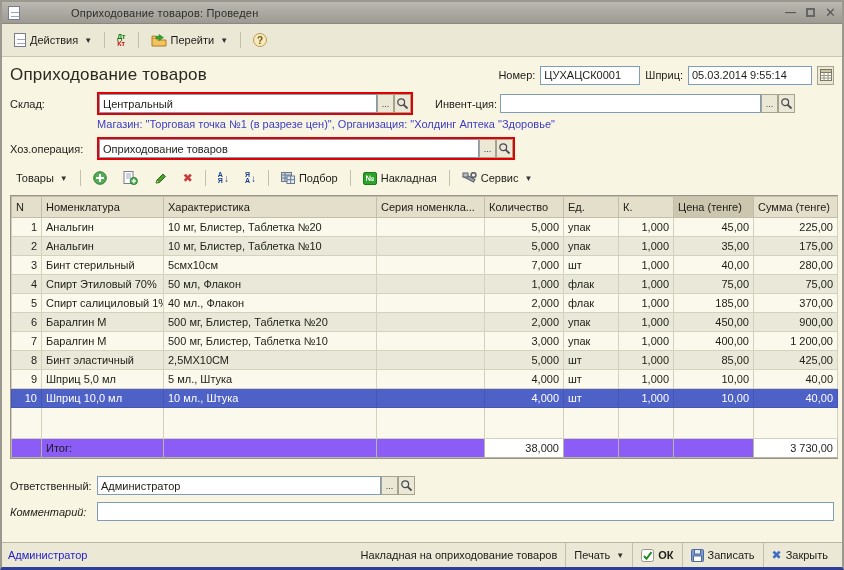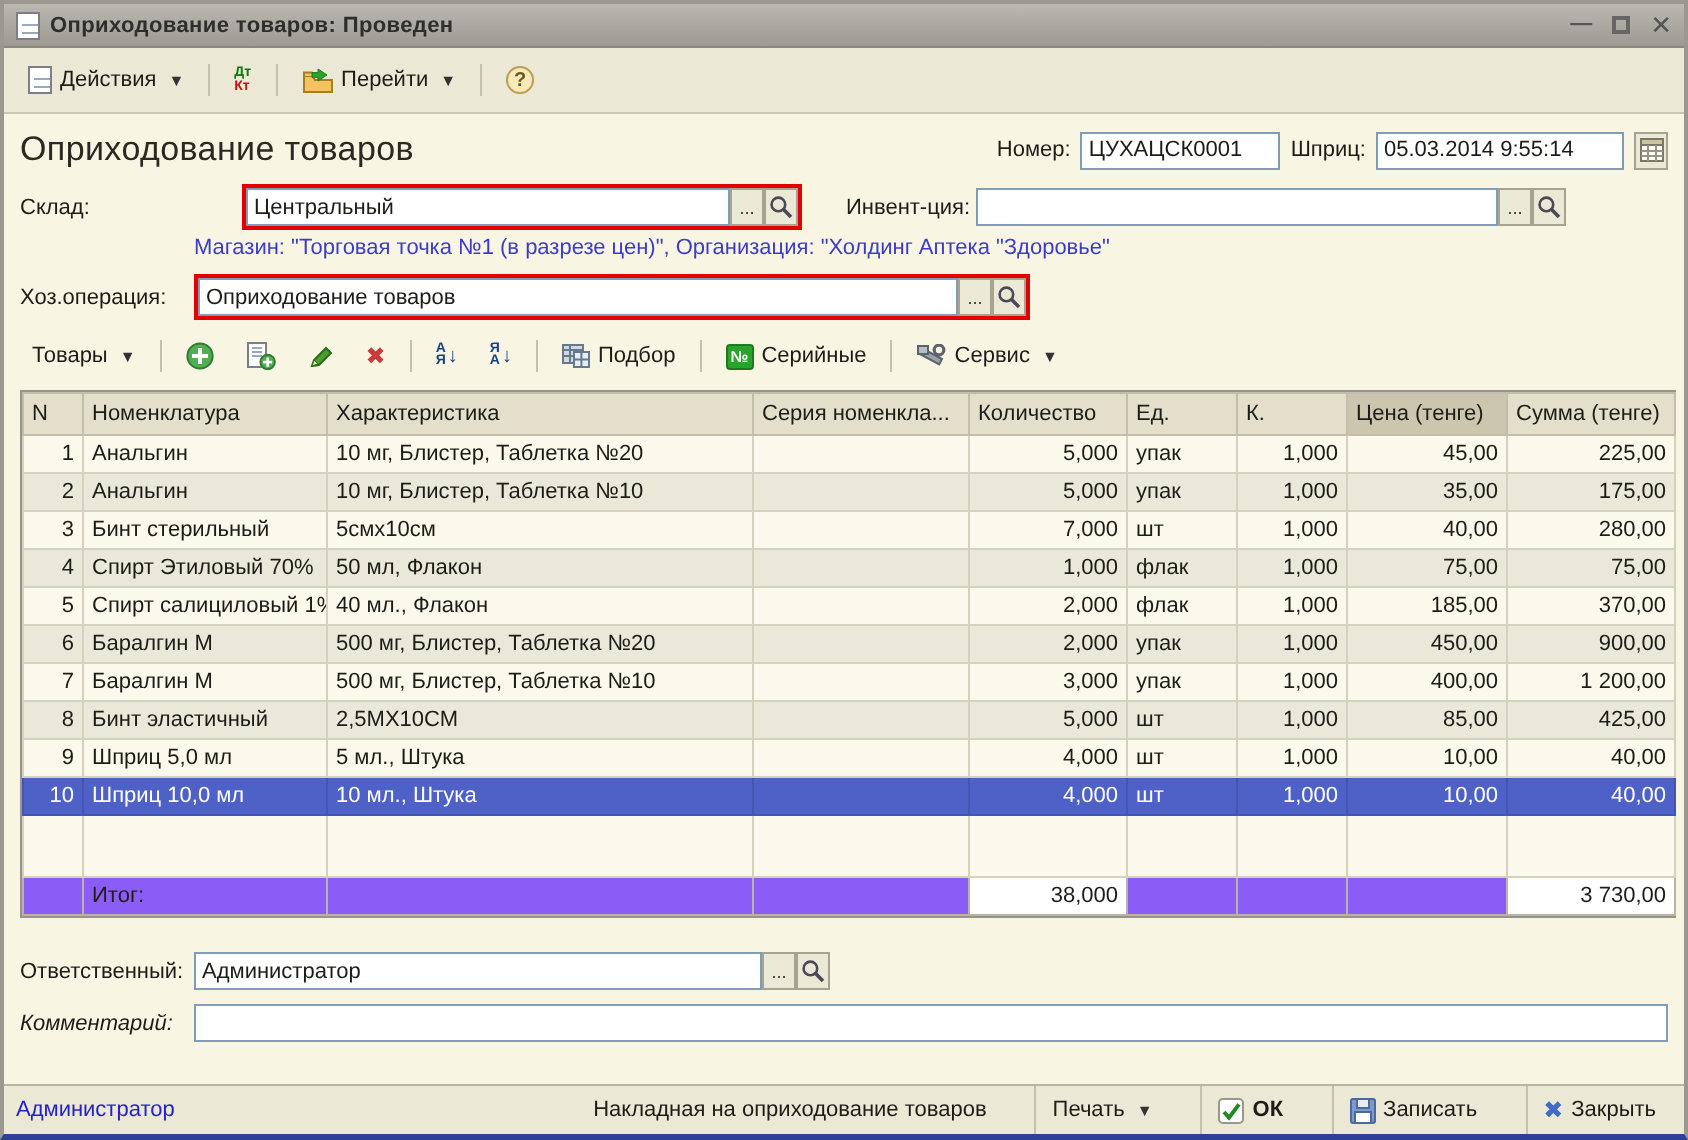--- a/index.html
+++ b/index.html
@@ -5,21 +5,21 @@
   * { box-sizing: border-box; margin: 0; padding: 0; }
   html,body { width:844px; height:570px; }
   body { font-family: "Liberation Sans", "DejaVu Sans", sans-serif; font-size: 11px; color:#1d1d18; }
 
   .window { width:844px; height:570px; display:flex; flex-direction:column;
     border:2px solid #9a988f; border-bottom:3px solid #2d3f97; background:#f9f5e3; }
 
   
   .titlebar { height:22px; flex:0 0 22px; display:flex; align-items:center; gap:5px; padding:0 6px;
     background:linear-gradient(#bab8b1,#9c9a92); border-bottom:1px solid #8a887f; }
-  .titlebar .title { font-weight:bold; color:#2e2e2a; flex:1; letter-spacing:.2px; }
+  .titlebar .title { font-weight:normal; color:#2e2e2a; flex:1; letter-spacing:.2px;margin-left:46px; }
   .winbtns { display:flex; gap:10px; align-items:center; color:#555; font-weight:bold; }
   .winbtn { cursor:default; line-height:1; }
   .btn-max { width:9px; height:9px; border:2px solid #666; display:inline-block; }
 
   
   .doc-icon { width:12px; height:14px; background:#fff; border:1px solid #7d7d8a; display:inline-block;
     background-image:repeating-linear-gradient(#fff 0 3px, #9aa7c0 3px 4px); background-size:8px 100%; background-position:2px 2px; background-repeat:no-repeat; }
   .dtkt { display:inline-flex; flex-direction:column; font-size:7px; font-weight:bold; line-height:7px; }
   .dtkt .dt { color:#0e7a0e; } .dtkt .kt { color:#cc1111; }
   .help-icon { width:14px; height:14px; border-radius:50%; background:#f7e9b8; border:1px solid #b89e56;
@@ -53,21 +53,21 @@
   .cal-btn { display:inline-flex; align-items:center; justify-content:center; }
 
   .field-row { display:flex; align-items:center; margin-top:7px; }
   .field-label { width:87px; flex:0 0 87px; }
   .fld-group { display:flex; align-items:stretch; }
   .red-box { border:2px solid #e30000; display:flex; align-items:stretch; }
   .red-box .input { border:1px solid #7f9db9; }
   .grow-input { flex:1; }
   .info-line { margin:3px 0 0 87px; color:#3c3cc8; }
 
-  .w-sklad  { width:280px;margin-left:24px; }
+  .w-sklad  { width:316px; }
   .w-hoz    { width:418px; }
   .w-inv    { width:260px; }
   .w-resp   { width:284px; }
   .w-comm   { width:741px; }
   .inv-label { width:65px; text-align:left; margin-left:22px; }
 
   
   .grid-wrap { margin-top:5px; border:1px solid #98948a; width:828px; background:#fbf9ec; }
   table.grid { border-collapse:collapse; table-layout:fixed; width:826px; }
   .grid th { background:#e3dfca; font-weight:normal; text-align:left; height:21px; padding:0 4px;
@@ -83,21 +83,21 @@
 
   
   .resp-row { margin-top:17px; }
   .comm-row { margin-top:7px;font-style:italic; }
 
   
   .statusbar { flex:0 0 25px; height:25px; margin-top:auto; background:#ece8d6; border-top:1px solid #b9b5a2;
     display:flex; align-items:center; padding:0 6px; }
   .status-user { color:#2323cc; }
   .status-right { margin-left:auto; display:flex; align-items:center; height:100%; }
-  .status-cell { display:flex; align-items:center; gap:4px; padding:0 8px; height:100%; border-left:1px solid #c4c0ac;margin-left:16px; }
+  .status-cell { display:flex; align-items:center; gap:4px; padding:0 8px; height:100%; border-left:1px solid #c4c0ac; }
   .status-cell:first-child { border-left:none; }
   .ok-text { font-weight:bold; }
 </style>
 </head>
 <body>
 
 <div class="window">
 
   <div class="titlebar">
     <span class="doc-icon"></span>
@@ -248,21 +248,21 @@
             <rect x="0.5" y="0.5" width="10" height="9" fill="#cfd9e4" stroke="#66788c"></rect>
             <path d="M0.5 3 h10 M0.5 6 h10 M4 0.5 v9" stroke="#66788c"></path>
             <rect x="6" y="4" width="7.5" height="7.5" fill="#e8edf4" stroke="#66788c"></rect>
             <path d="M6 7.7 h7.5 M9.7 4 v7.5" stroke="#66788c"></path>
           </svg>
         <span>Подбор</span>
       </span>
       <span class="tb-sep"></span>
       <span class="tb-item">
         <span class="num-icon">№</span>
-        <span>Серийные</span>
+        <span>Накладная</span>
       </span>
       <span class="tb-sep"></span>
       <span class="tb-item">
         <svg width="15" height="13">
             <rect x="1" y="4.5" width="12" height="3" transform="rotate(28 7 6)" fill="#9aa0a8" stroke="#5c636c"></rect>
             <rect x="1" y="1" width="5" height="4" fill="#b8bec6" stroke="#5c636c"></rect>
             <circle cx="11.5" cy="3" r="2.4" fill="none" stroke="#5c636c" stroke-width="1.6"></circle>
           </svg>
         <span>Сервис</span>
         <span class="arr">▼</span>

